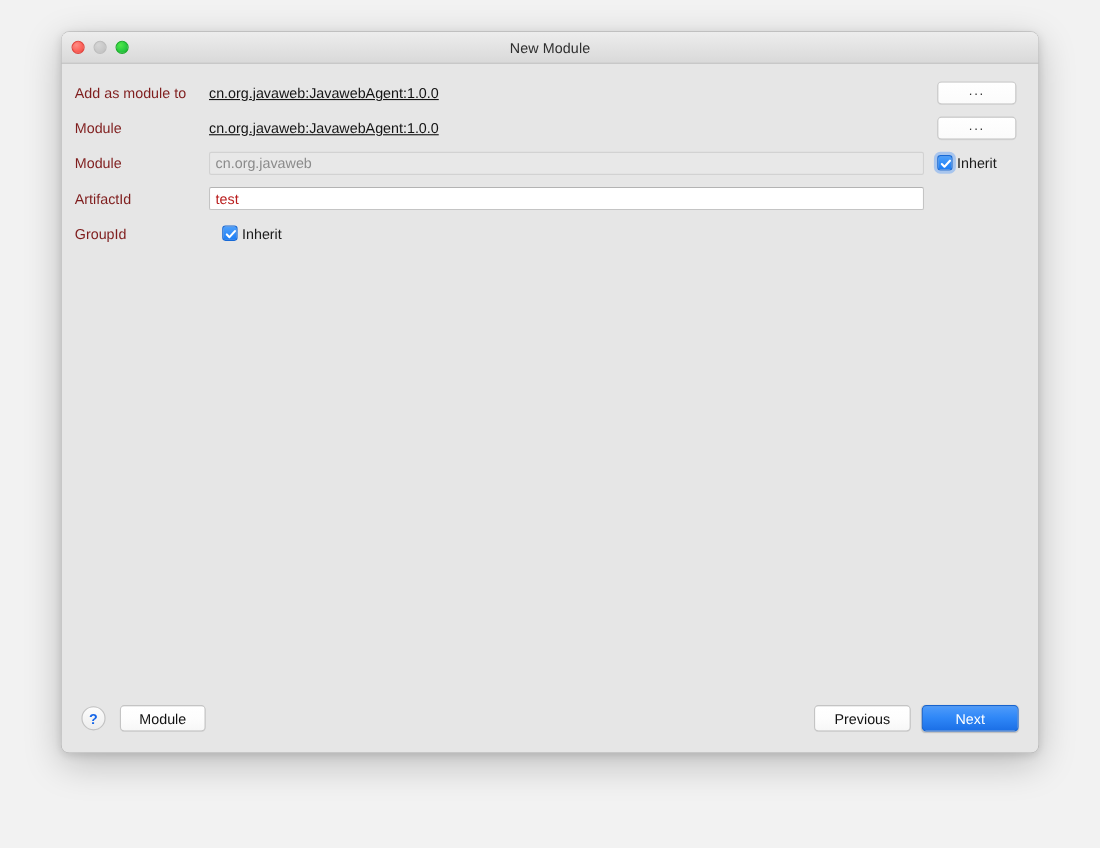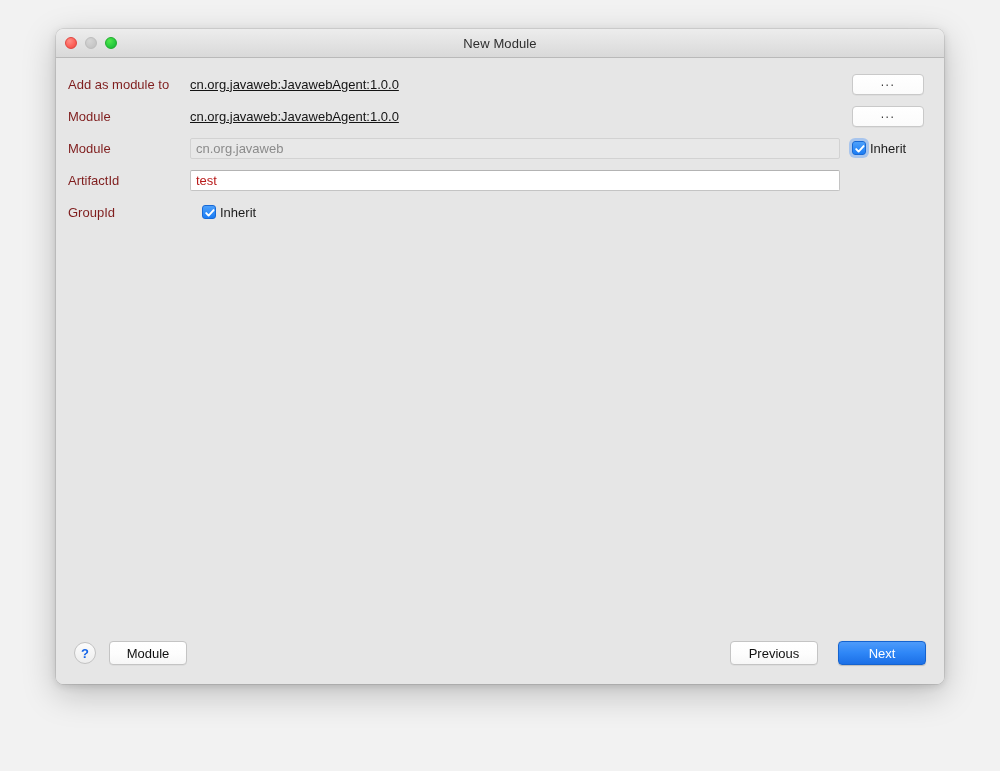--- a/index.html
+++ b/index.html
@@ -206,21 +206,21 @@
   }
   .footer-left {
     display: flex;
     align-items: center;
     gap: 13px;
   }
   .footer-right {
     margin-left: auto;
     display: flex;
     align-items: center;
-    gap: 20px;
+    gap: 10px;
   }
   .help-button {
     width: 22px;
     height: 22px;
     border-radius: 50%;
     background: linear-gradient(to bottom, #fcfcfc, #ededed);
     border: 1px solid #c2c2c2;
     display: flex;
     align-items: center;
     justify-content: center;

